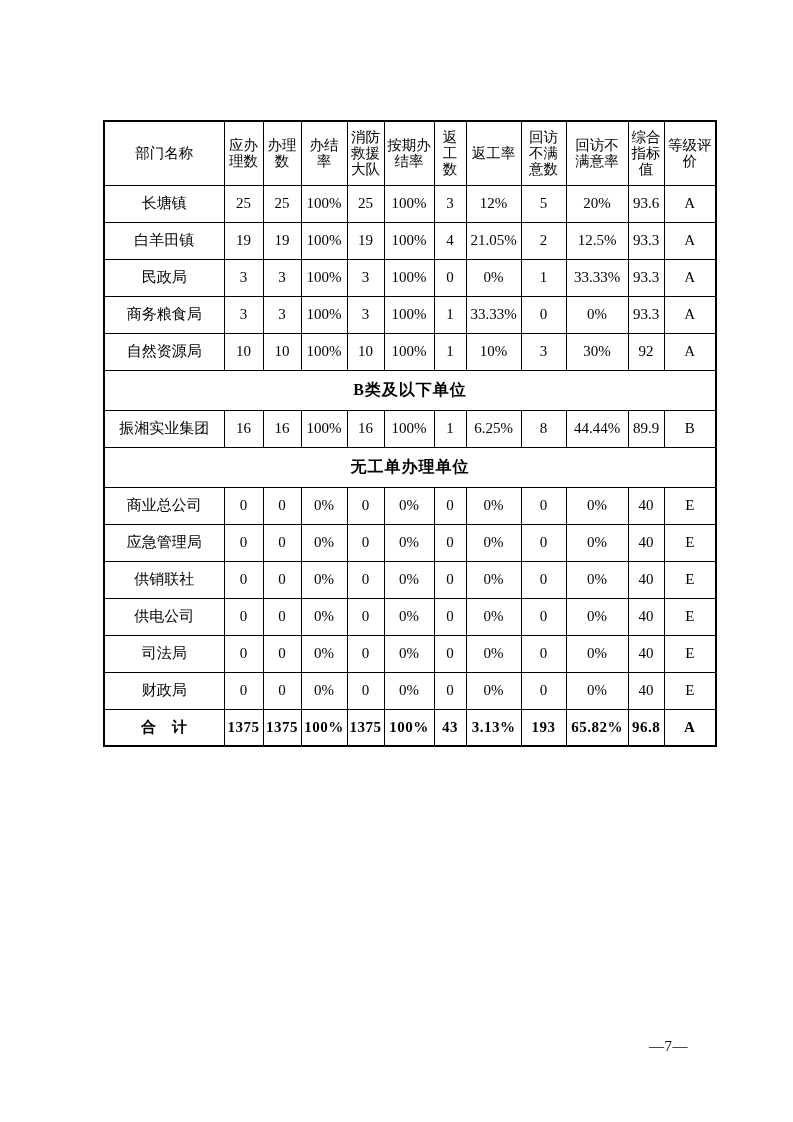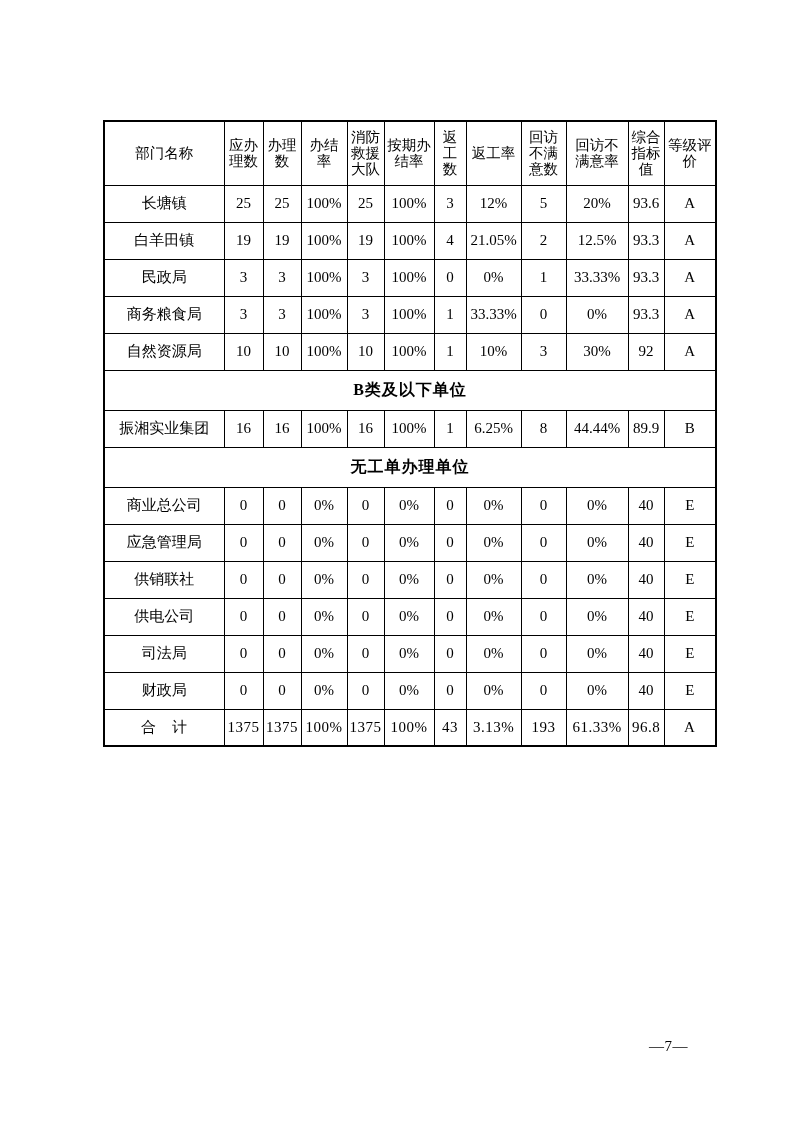--- a/index.html
+++ b/index.html
@@ -42,21 +42,21 @@
     font-size: 15px;
   }
   td.dept-cell { font-size: 14.5px; }
   tr.section-row td {
     height: 40px;
     font-size: 16px;
     font-weight: bold;
     letter-spacing: 1px;
   }
   tr.total-row td {
-    font-weight: normal;
+    font-weight: bold;
     letter-spacing: 0.5px;
   }
   .page-number {
     position: absolute;
     left: 649px;
     top: 1038px;
     font-size: 15px;
     letter-spacing: 0.5px;
   }
 </style>
@@ -273,21 +273,21 @@
         <tr class="total-row">
           <td class="dept-cell">合　计</td>
           <td>1375</td>
           <td>1375</td>
           <td>100%</td>
           <td>1375</td>
           <td>100%</td>
           <td>43</td>
           <td>3.13%</td>
           <td>193</td>
-          <td>61.33%</td>
+          <td>65.82%</td>
           <td>96.8</td>
           <td>A</td>
         </tr>
       </tbody>
   </table>
 </div>
 
 <div class="page-number">—7—</div>
 
 </body></html>

